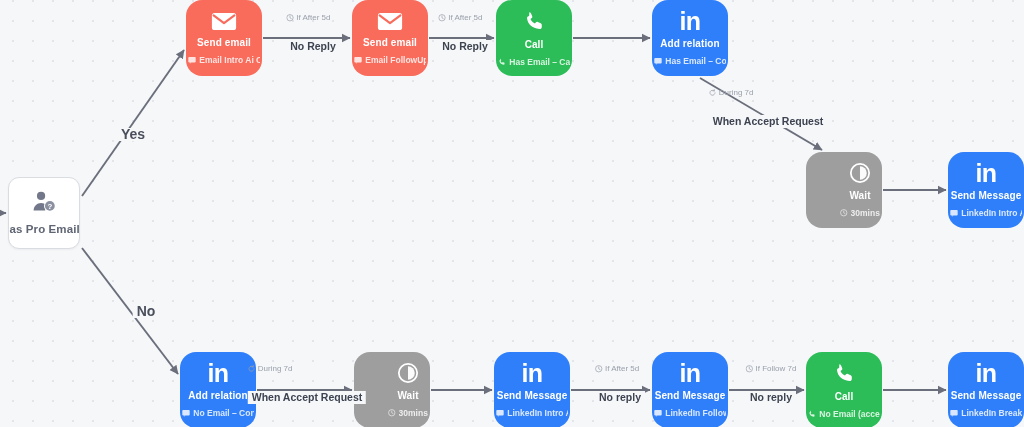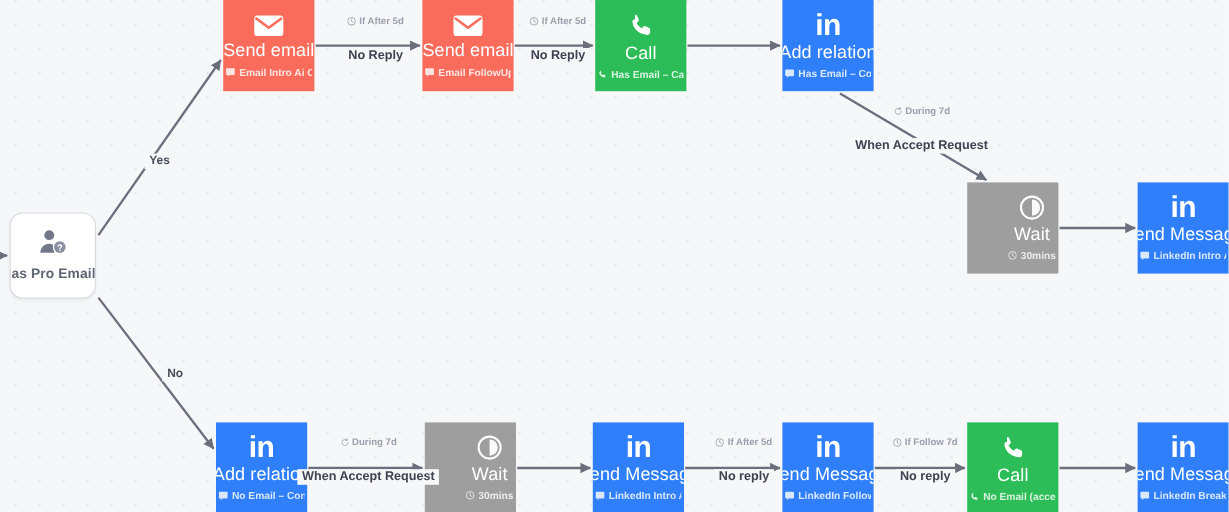--- a/index.html
+++ b/index.html
@@ -25,37 +25,37 @@
     position: absolute;
     left: 0; top: 0;
     width: 1024px;
     height: 427px;
     pointer-events: none;
   }
   
   .node {
     position: absolute;
     box-sizing: border-box;
-    border-radius: 0;
+    border-radius: 16px;
     display: flex;
     flex-direction: column;
     align-items: center;
     justify-content: center;
     color: #ffffff;
     text-align: center;
     overflow: hidden;
   }
   .node .n-icon {
     display: block;
     line-height: 0;
     margin-bottom: 5px;
   }
   .node .n-title {
-    font-size: 15px;
-    font-weight: normal;
+    font-size: 10px;
+    font-weight: bold;
     letter-spacing: 0.1px;
     line-height: 14px;
     white-space: nowrap;
   }
   .node .n-sub {
     margin-top: 5px;
     font-size: 8.5px;
     font-weight: bold;
     line-height: 10px;
     white-space: nowrap;
@@ -105,36 +105,35 @@
   
   .edge-label {
     position: absolute;
     text-align: center;
     white-space: nowrap;
     transform: translate(-50%, -50%);
   }
   .edge-label .el-cond {
     font-size: 8px;
     color: #9aa0ab;
-    font-weight: bold;
+    font-weight: normal;
     line-height: 10px;
     display: flex;
     align-items: center;
-    justify-content: center;
     gap: 2.5px;
   }
   .edge-label .el-main {
     font-size: 10.5px;
     color: #3d4350;
     font-weight: bold;
     line-height: 13px;
     margin-top: 17px;
   }
   .edge-label.plain .el-main {
-    font-size: 10px;
+    font-size: 14px;
     color: #4a4f5c;
   }
   .edge-label .el-bg {
     background: #f6f7f9;
     padding: 0 4px;
     display: inline-block;
   }
 </style>
 </head>
 <body>

